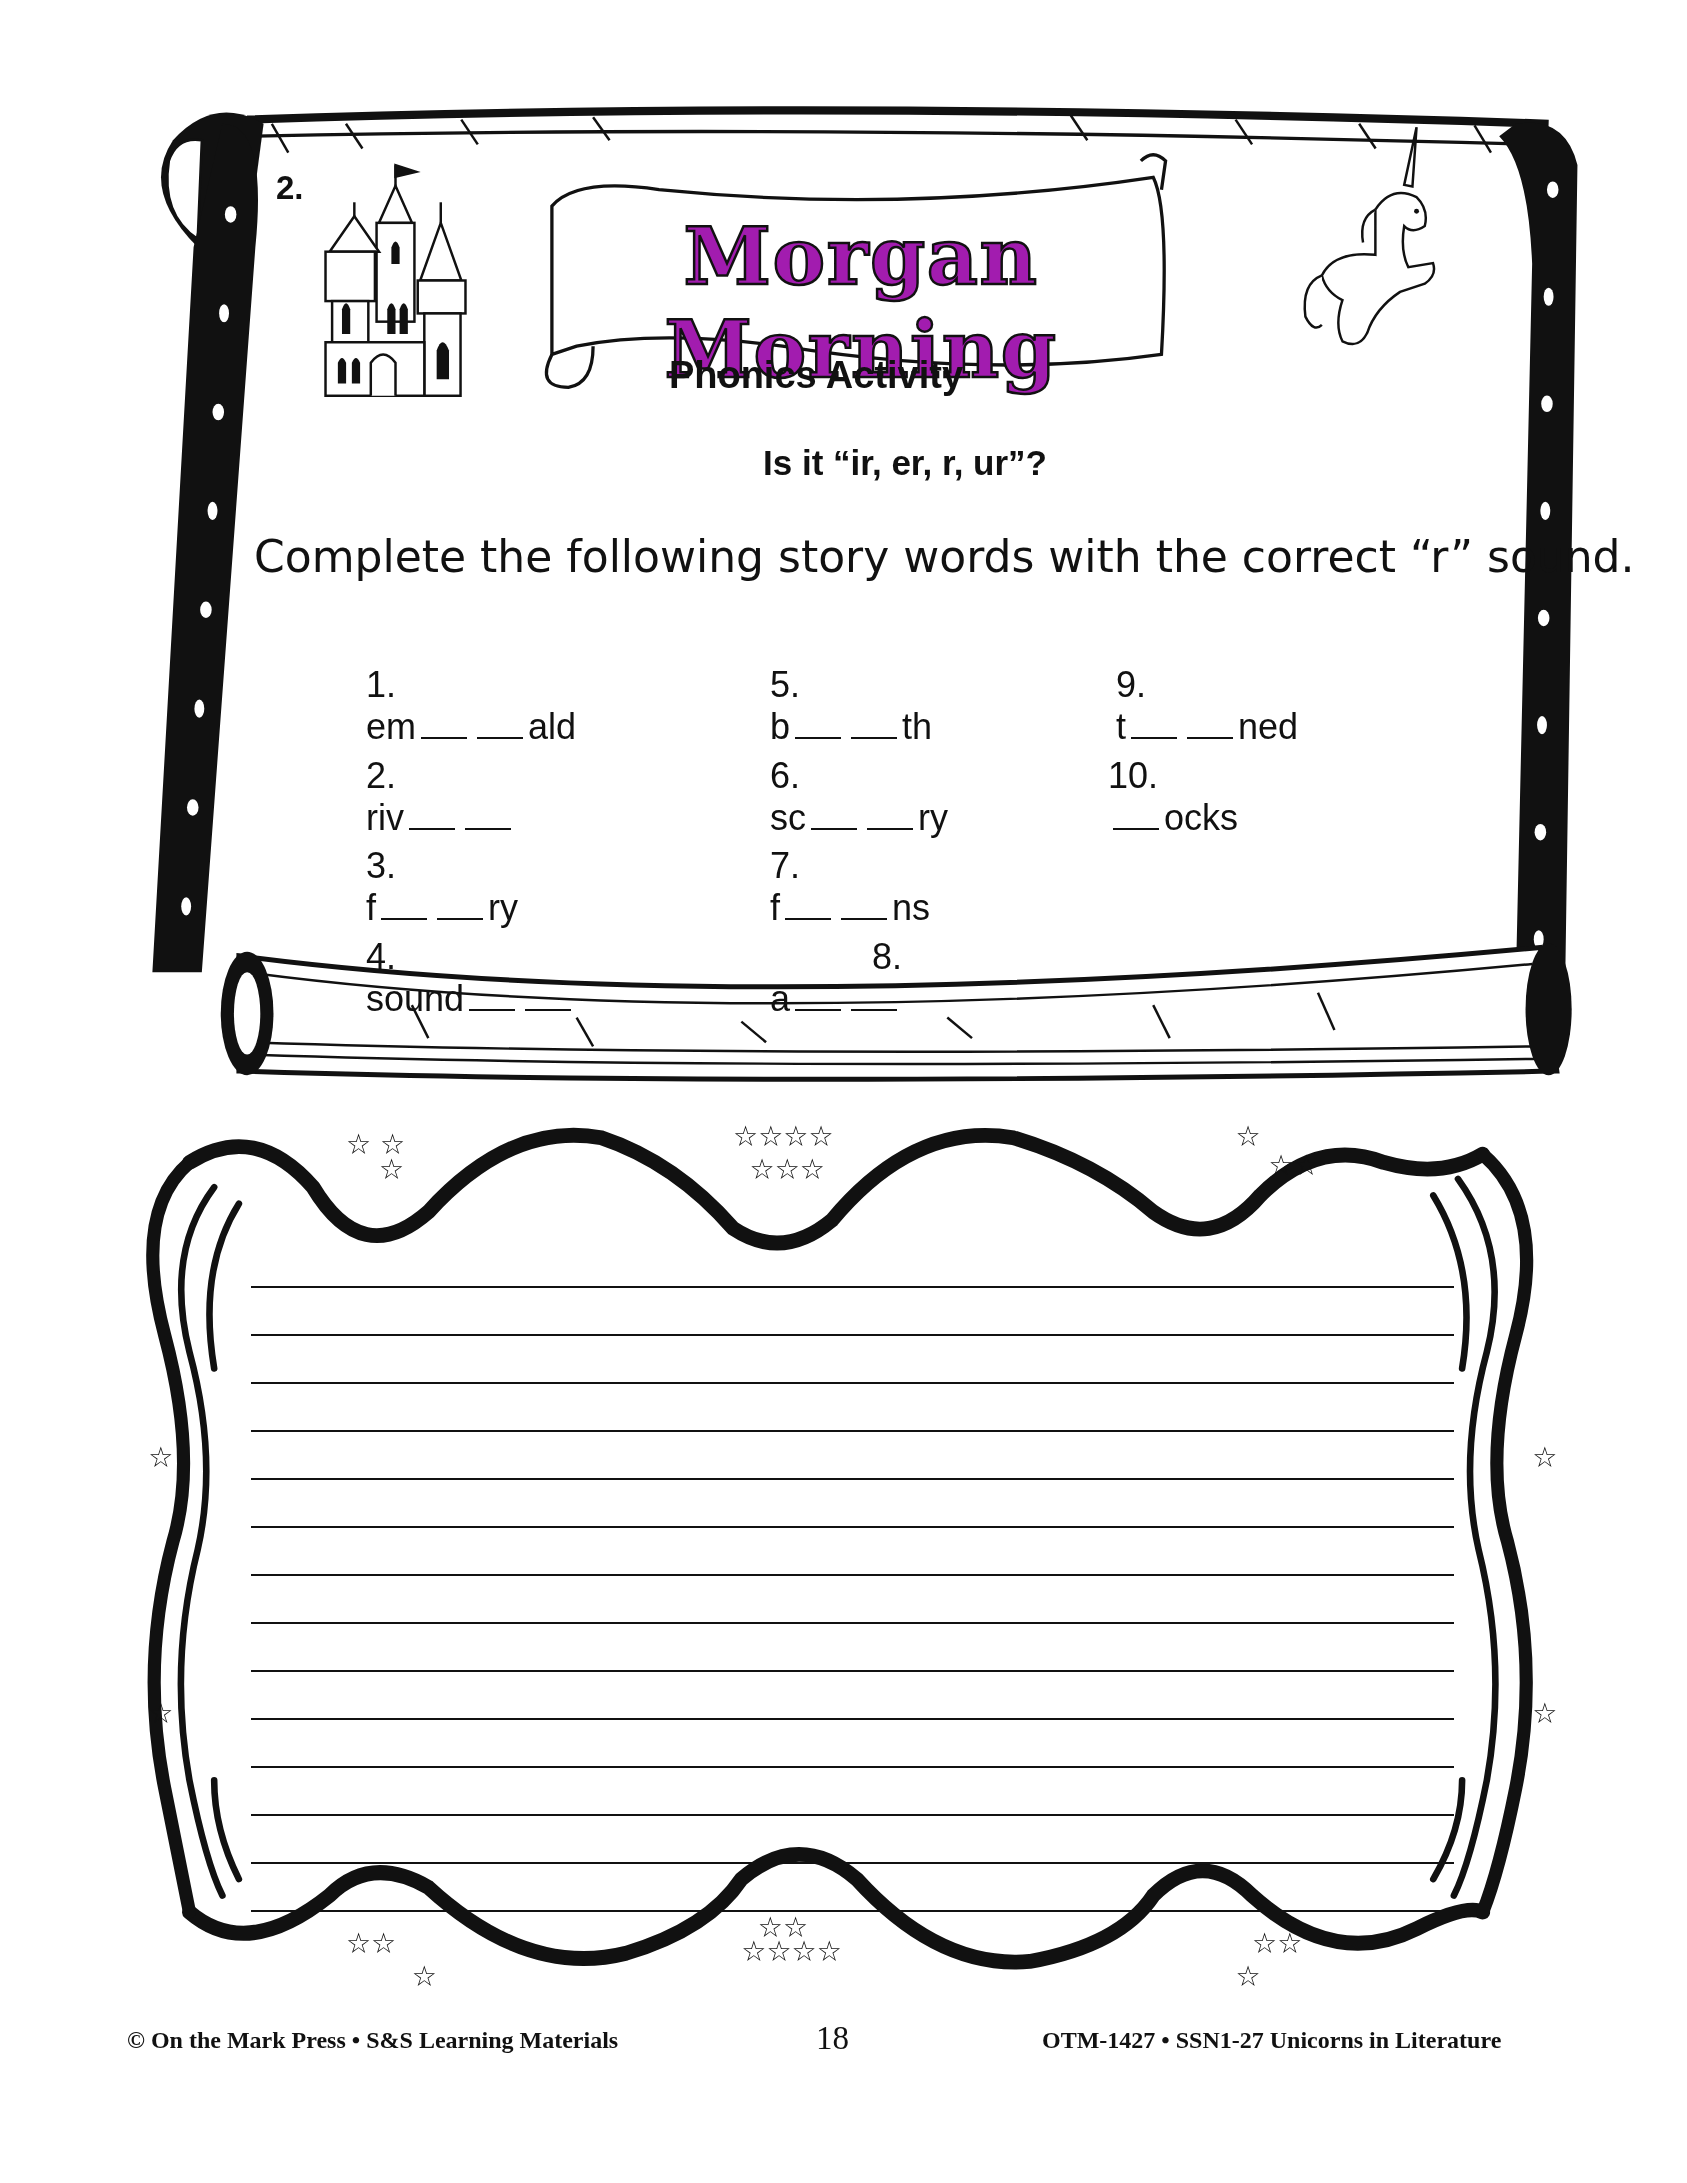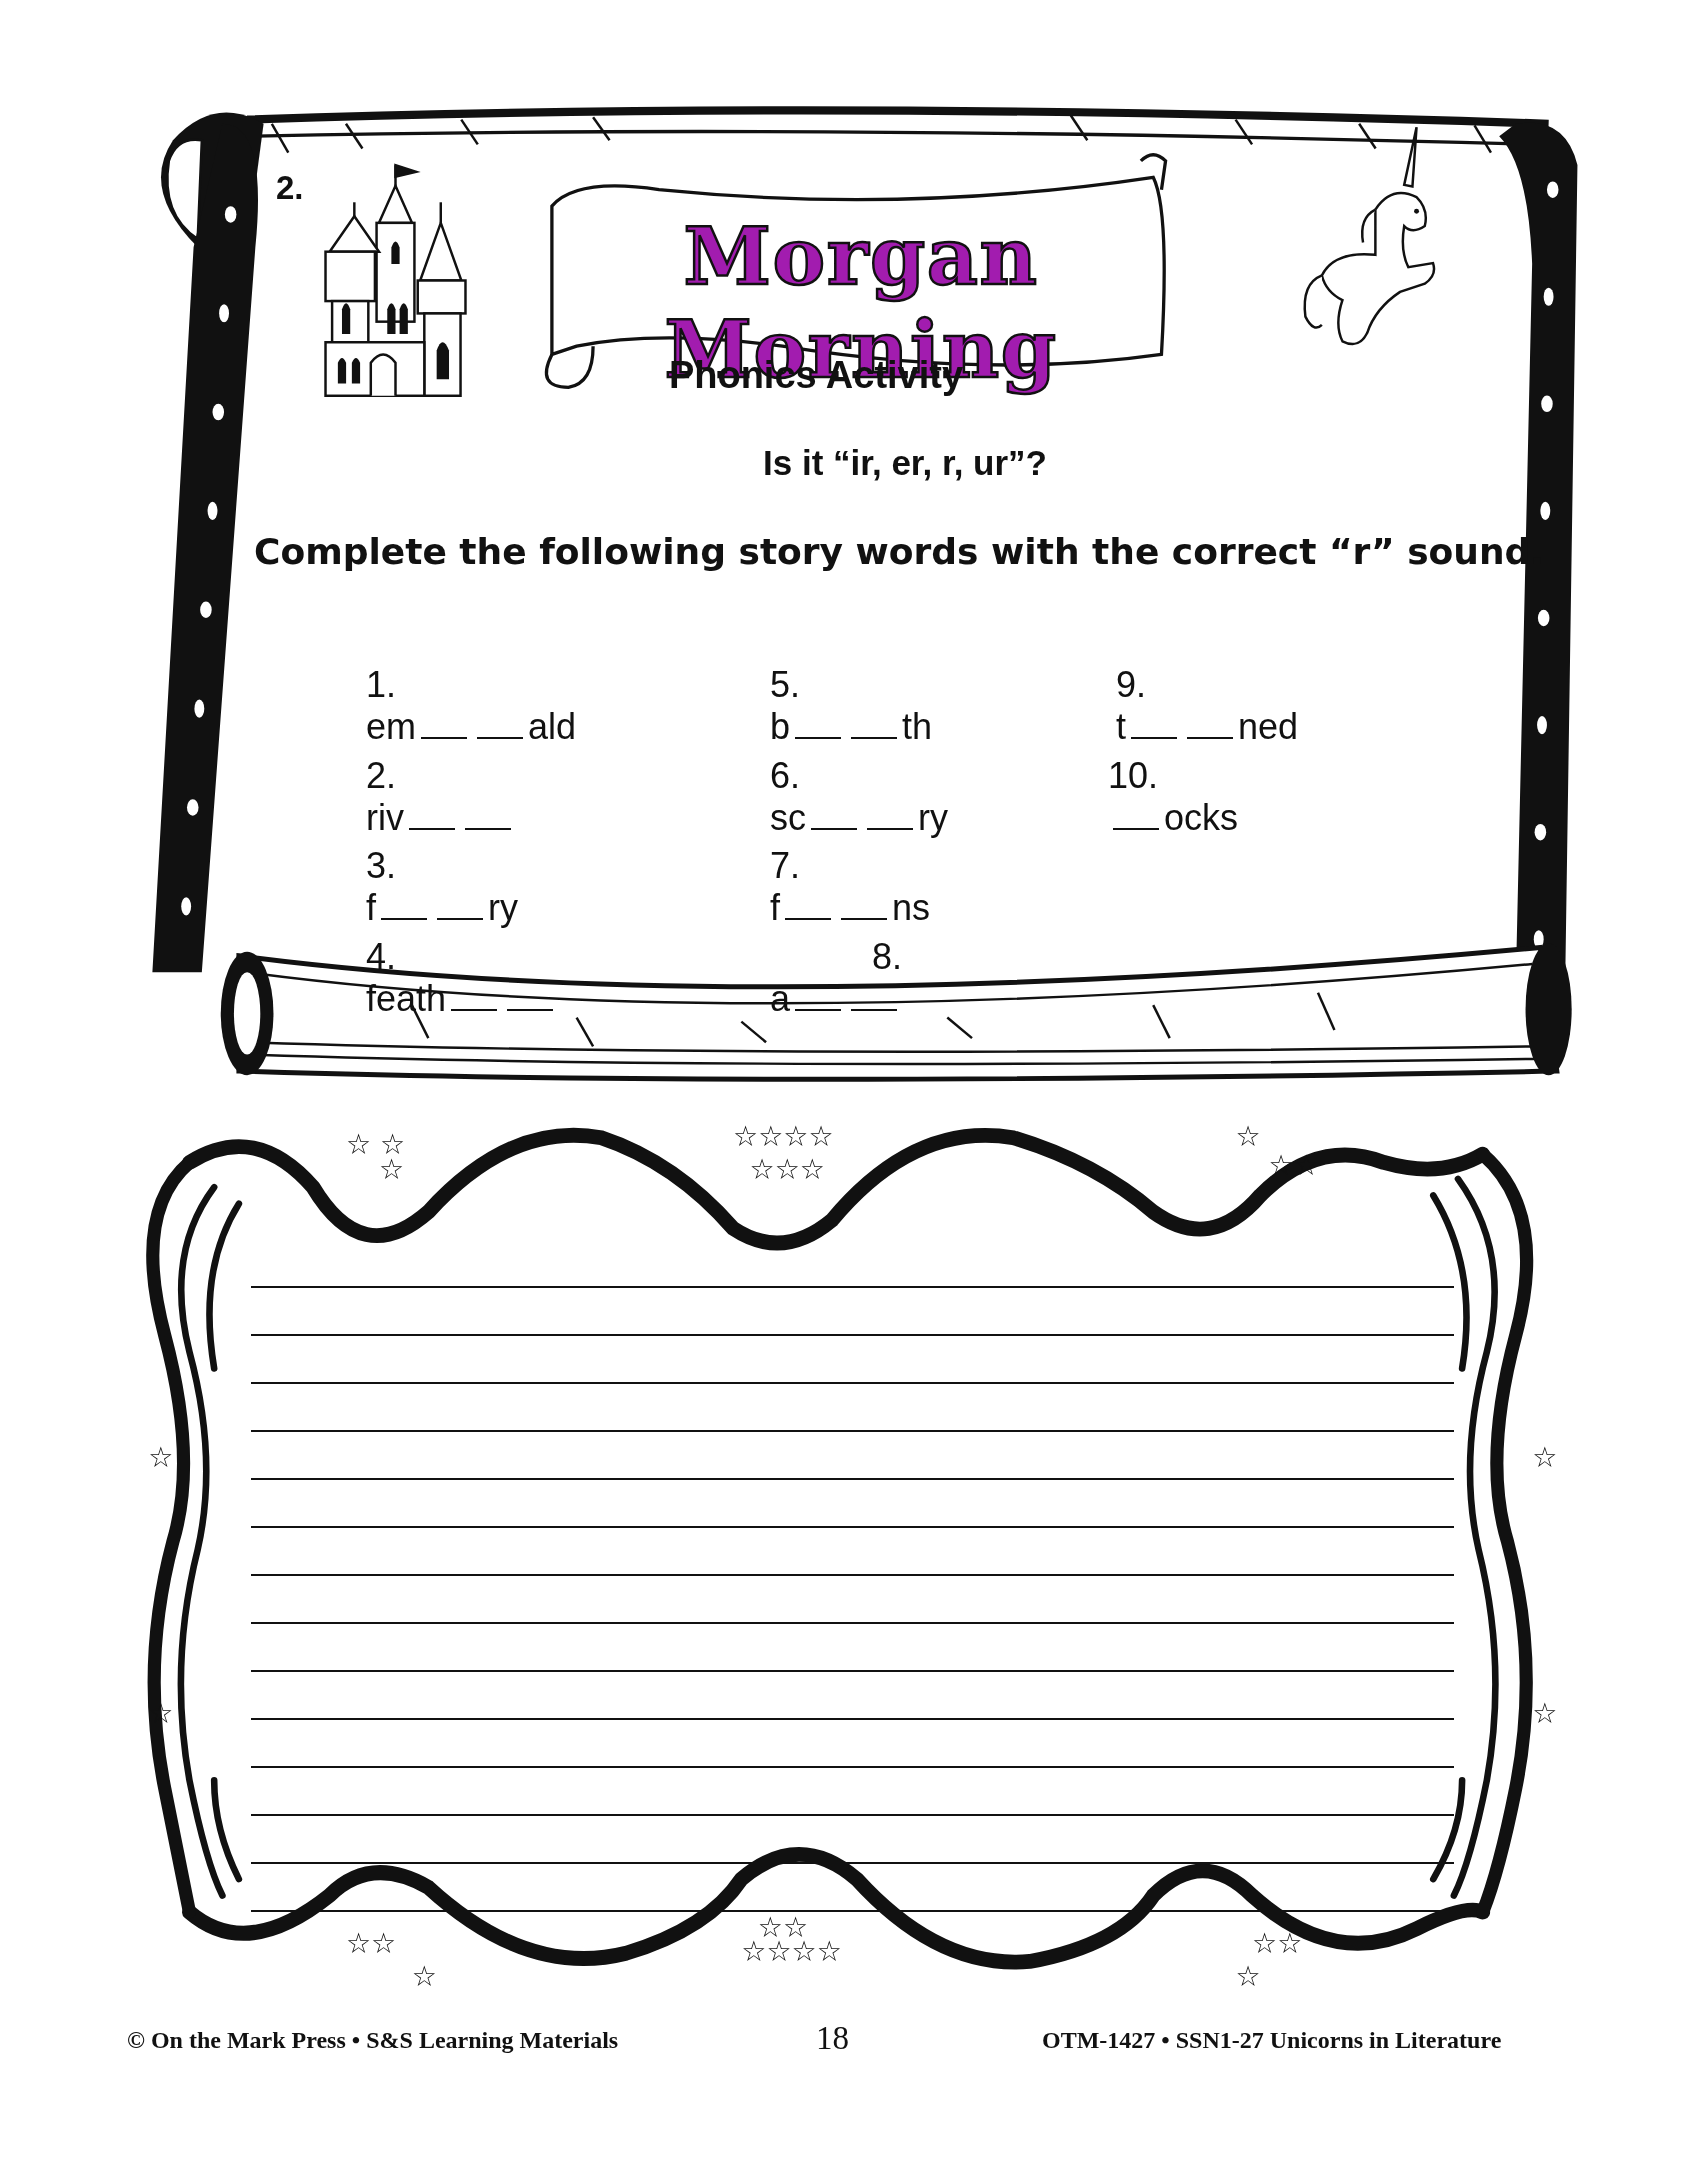--- a/index.html
+++ b/index.html
@@ -4,21 +4,21 @@
 <style>
   html, body { margin: 0; padding: 0; background: #ffffff; }
   body { width: 1687px; height: 2183px; position: relative; overflow: hidden;
          font-family: "DejaVu Sans", sans-serif; color: #111; }
   .abs { position: absolute; }
   .scroll-svg { position: absolute; left: 0; top: 0; }
   .title-text { font-family: "DejaVu Serif", serif; font-size: 89px; font-weight: bold;
                 color: #a21caf; -webkit-text-stroke: 2.5px #111; letter-spacing: 1.6px; }
   .subtitle { font-family: "Liberation Sans", sans-serif; font-weight: bold; font-size: 38px; margin-top: 8px; }
   .question { font-family: "Liberation Sans", sans-serif; font-weight: bold; font-size: 35px; }
-  .instructions { font-family: "DejaVu Sans", sans-serif; font-size: 36px; font-weight: bold; }
+  .instructions { font-family: "DejaVu Sans", sans-serif; font-size: 44px; }
   .item { position: absolute; font-family: Liberation Sans, sans-serif; font-size: 36px; white-space: pre; }
   .blank { display: inline-block; width: 46px; border-bottom: 2.5px solid #111; margin: 0 5px; vertical-align: baseline; height: 0.8px; }
   .lines-area { position: absolute; left: 251px; top: 1240px; width: 1203px; }
   .write-line { height: 48px; border-bottom: 2.5px solid #111; box-sizing: border-box; }
   .footer { position: absolute; top: 2027px; font-family: "Liberation Serif", serif; font-weight: bold; font-size: 24px; color: #111; }
   .footer-num { position: absolute; top: 2020px; font-family: "Liberation Serif", serif; font-size: 33px; color: #111; }
 </style>
 </head>
 <body>
 
@@ -144,21 +144,21 @@
 <div class="item" style="left:346px;top:713px;">
   <span>2.</span>
   <span>riv</span><span class="blank"></span><span class="blank"></span>
 </div>
 <div class="item" style="left:346px;top:803px;">
   <span>3.</span>
   <span>f</span><span class="blank"></span><span class="blank"></span><span>ry</span>
 </div>
 <div class="item" style="left:346px;top:894px;">
   <span>4.</span>
-  <span>feath</span><span class="blank"></span><span class="blank"></span>
+  <span>sound</span><span class="blank"></span><span class="blank"></span>
 </div>
 
 <div class="item" style="left:750px;top:622px;">
   <span>5.</span>
   <span>b</span><span class="blank"></span><span class="blank"></span><span>th</span>
 </div>
 <div class="item" style="left:750px;top:713px;">
   <span>6.</span>
   <span>sc</span><span class="blank"></span><span class="blank"></span><span>ry</span>
 </div>

